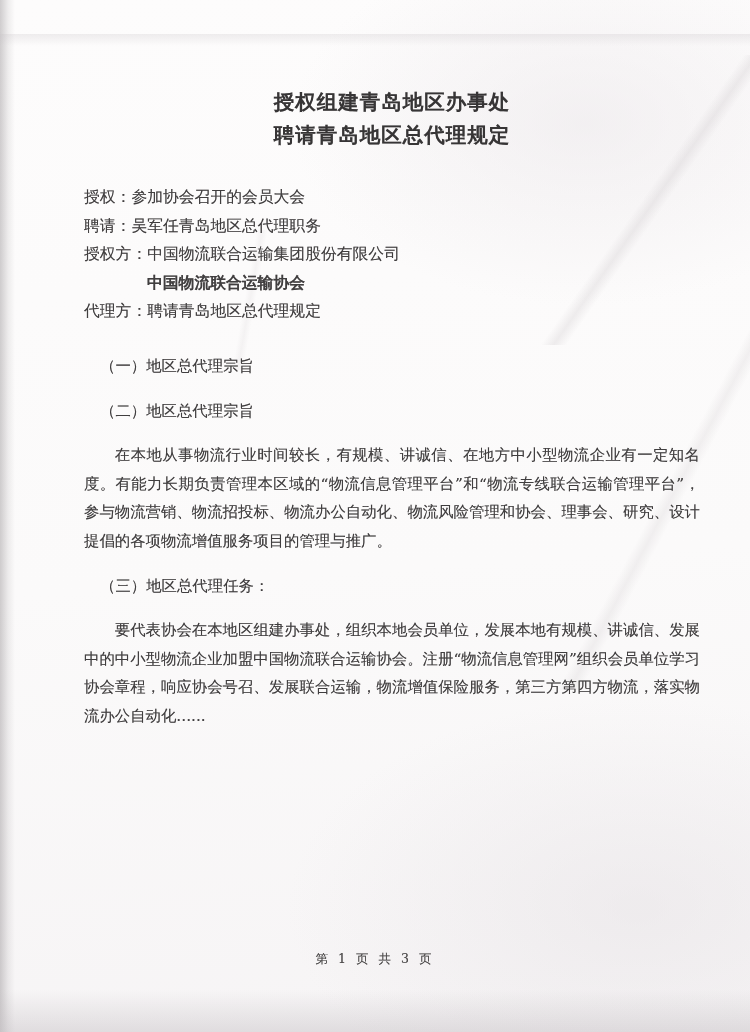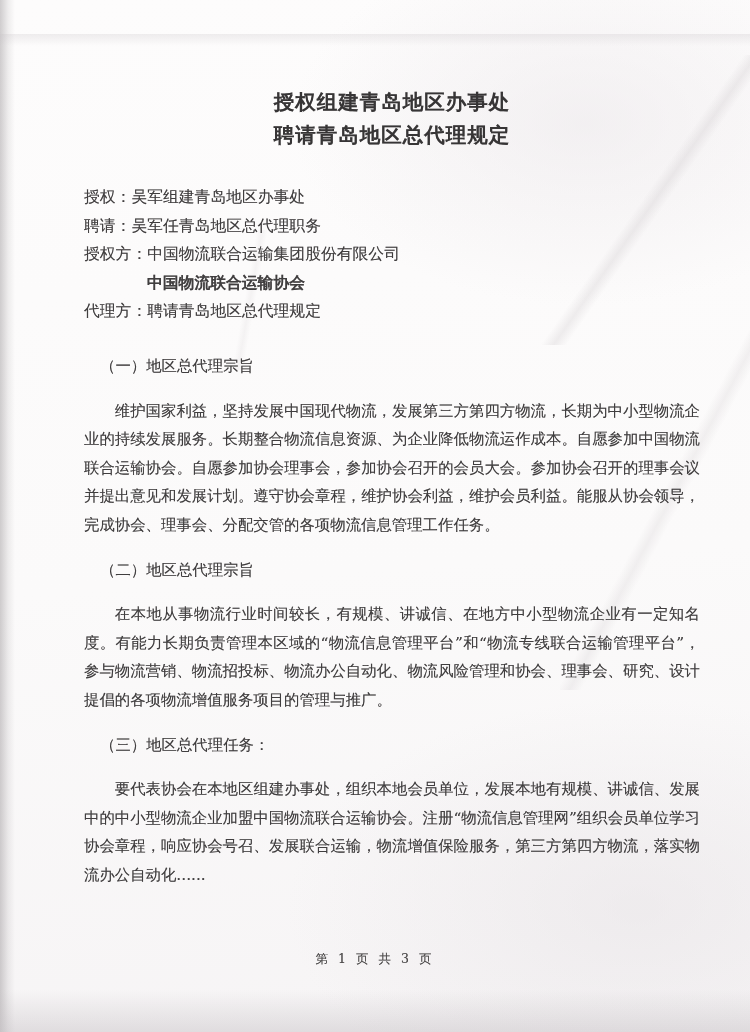--- a/index.html
+++ b/index.html
@@ -120,30 +120,29 @@
   <div class="bottom-band"></div>
 
   <div class="doc-content">
 
     <h1 class="title">
       <span class="title-line">授权组建青岛地区办事处</span>
       <span class="title-line">聘请青岛地区总代理规定</span>
     </h1>
 
     <div class="header-block">
-      <div class="header-row"><span>授权：</span><span>吴军组建青岛地区办事处</span></div>
+      <div class="header-row"><span>授权：</span><span>参加协会召开的会员大会</span></div>
       <div class="header-row"><span>聘请：</span><span>吴军任青岛地区总代理职务</span></div>
       <div class="header-row"><span>授权方：</span><span>中国物流联合运输集团股份有限公司</span></div>
       <div class="header-row cont"><span></span><span>中国物流联合运输协会</span></div>
       <div class="header-row"><span>代理方：</span><span>聘请青岛地区总代理规定</span></div>
     </div>
 
     <div class="doc-body">
       <div class="section-heading">（一）地区总代理宗旨</div>
-      <p class="para">维护国家利益，坚持发展中国现代物流，发展第三方第四方物流，长期为中小型物流企业的持续发展服务。长期整合物流信息资源、为企业降低物流运作成本。自愿参加中国物流联合运输协会。自愿参加协会理事会，参加协会召开的会员大会。参加协会召开的理事会议并提出意见和发展计划。遵守协会章程，维护协会利益，维护会员利益。能服从协会领导，完成协会、理事会、分配交管的各项物流信息管理工作任务。</p>
 
       <div class="section-heading">（二）地区总代理宗旨</div>
       <p class="para">在本地从事物流行业时间较长，有规模、讲诚信、在地方中小型物流企业有一定知名度。有能力长期负责管理本区域的“物流信息管理平台”和“物流专线联合运输管理平台”，参与物流营销、物流招投标、物流办公自动化、物流风险管理和协会、理事会、研究、设计提倡的各项物流增值服务项目的管理与推广。</p>
 
       <div class="section-heading">（三）地区总代理任务：</div>
       <p class="para">要代表协会在本地区组建办事处，组织本地会员单位，发展本地有规模、讲诚信、发展中的中小型物流企业加盟中国物流联合运输协会。注册“物流信息管理网”组织会员单位学习协会章程，响应协会号召、发展联合运输，物流增值保险服务，第三方第四方物流，落实物流办公自动化......</p>
     </div>
 
   </div>
 

